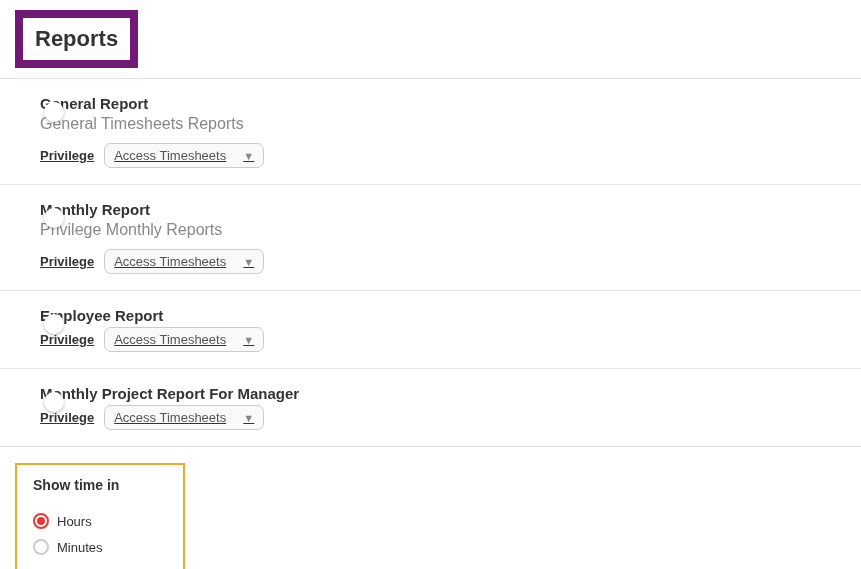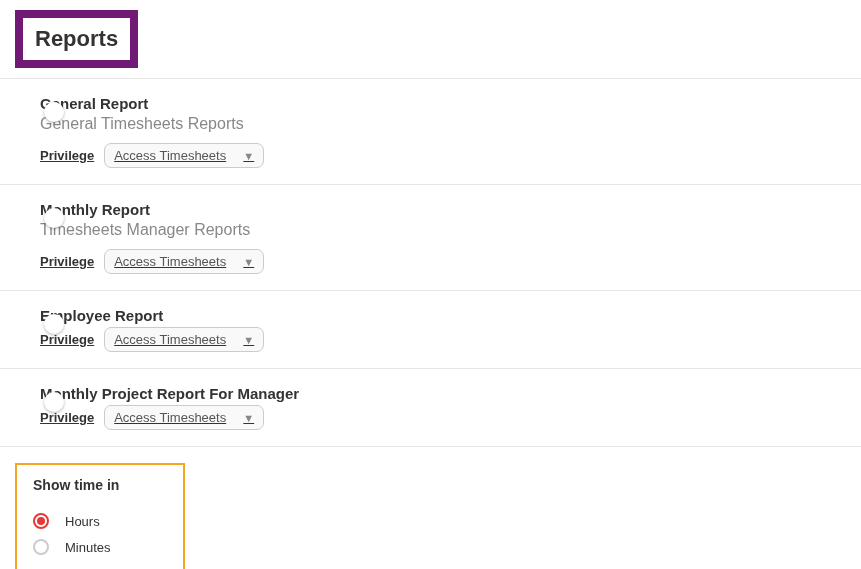--- a/index.html
+++ b/index.html
@@ -148,21 +148,21 @@
 
     .radio-group {
       display: flex;
       flex-direction: column;
       gap: 10px;
     }
 
     .radio-item {
       display: flex;
       align-items: center;
-      gap: 16px;
+      gap: 8px;
       cursor: pointer;
     }
 
     .radio-item input[type="radio"] {
       appearance: none;
       -webkit-appearance: none;
       width: 16px;
       height: 16px;
       border-radius: 50%;
       border: 2px solid #ccc;
@@ -229,21 +229,21 @@
     <div class="report-row">
       <div class="toggle-area">
         <label class="toggle-switch">
           <input type="checkbox" checked="" style="">
           <div class="toggle-track"></div>
           <div class="toggle-thumb"></div>
         </label>
       </div>
       <div class="info-area">
         <div class="report-title">Monthly Report</div>
-        <div class="report-subtitle">Timesheets Manager Reports</div>
+        <div class="report-subtitle">Privilege Monthly Reports</div>
         <div class="privilege-row">
           <span class="privilege-label">Privilege</span>
           <div class="privilege-select">
             <span>Access Timesheets</span>
             <span class="select-arrow">▼</span>
           </div>
         </div>
       </div>
     </div>
 

